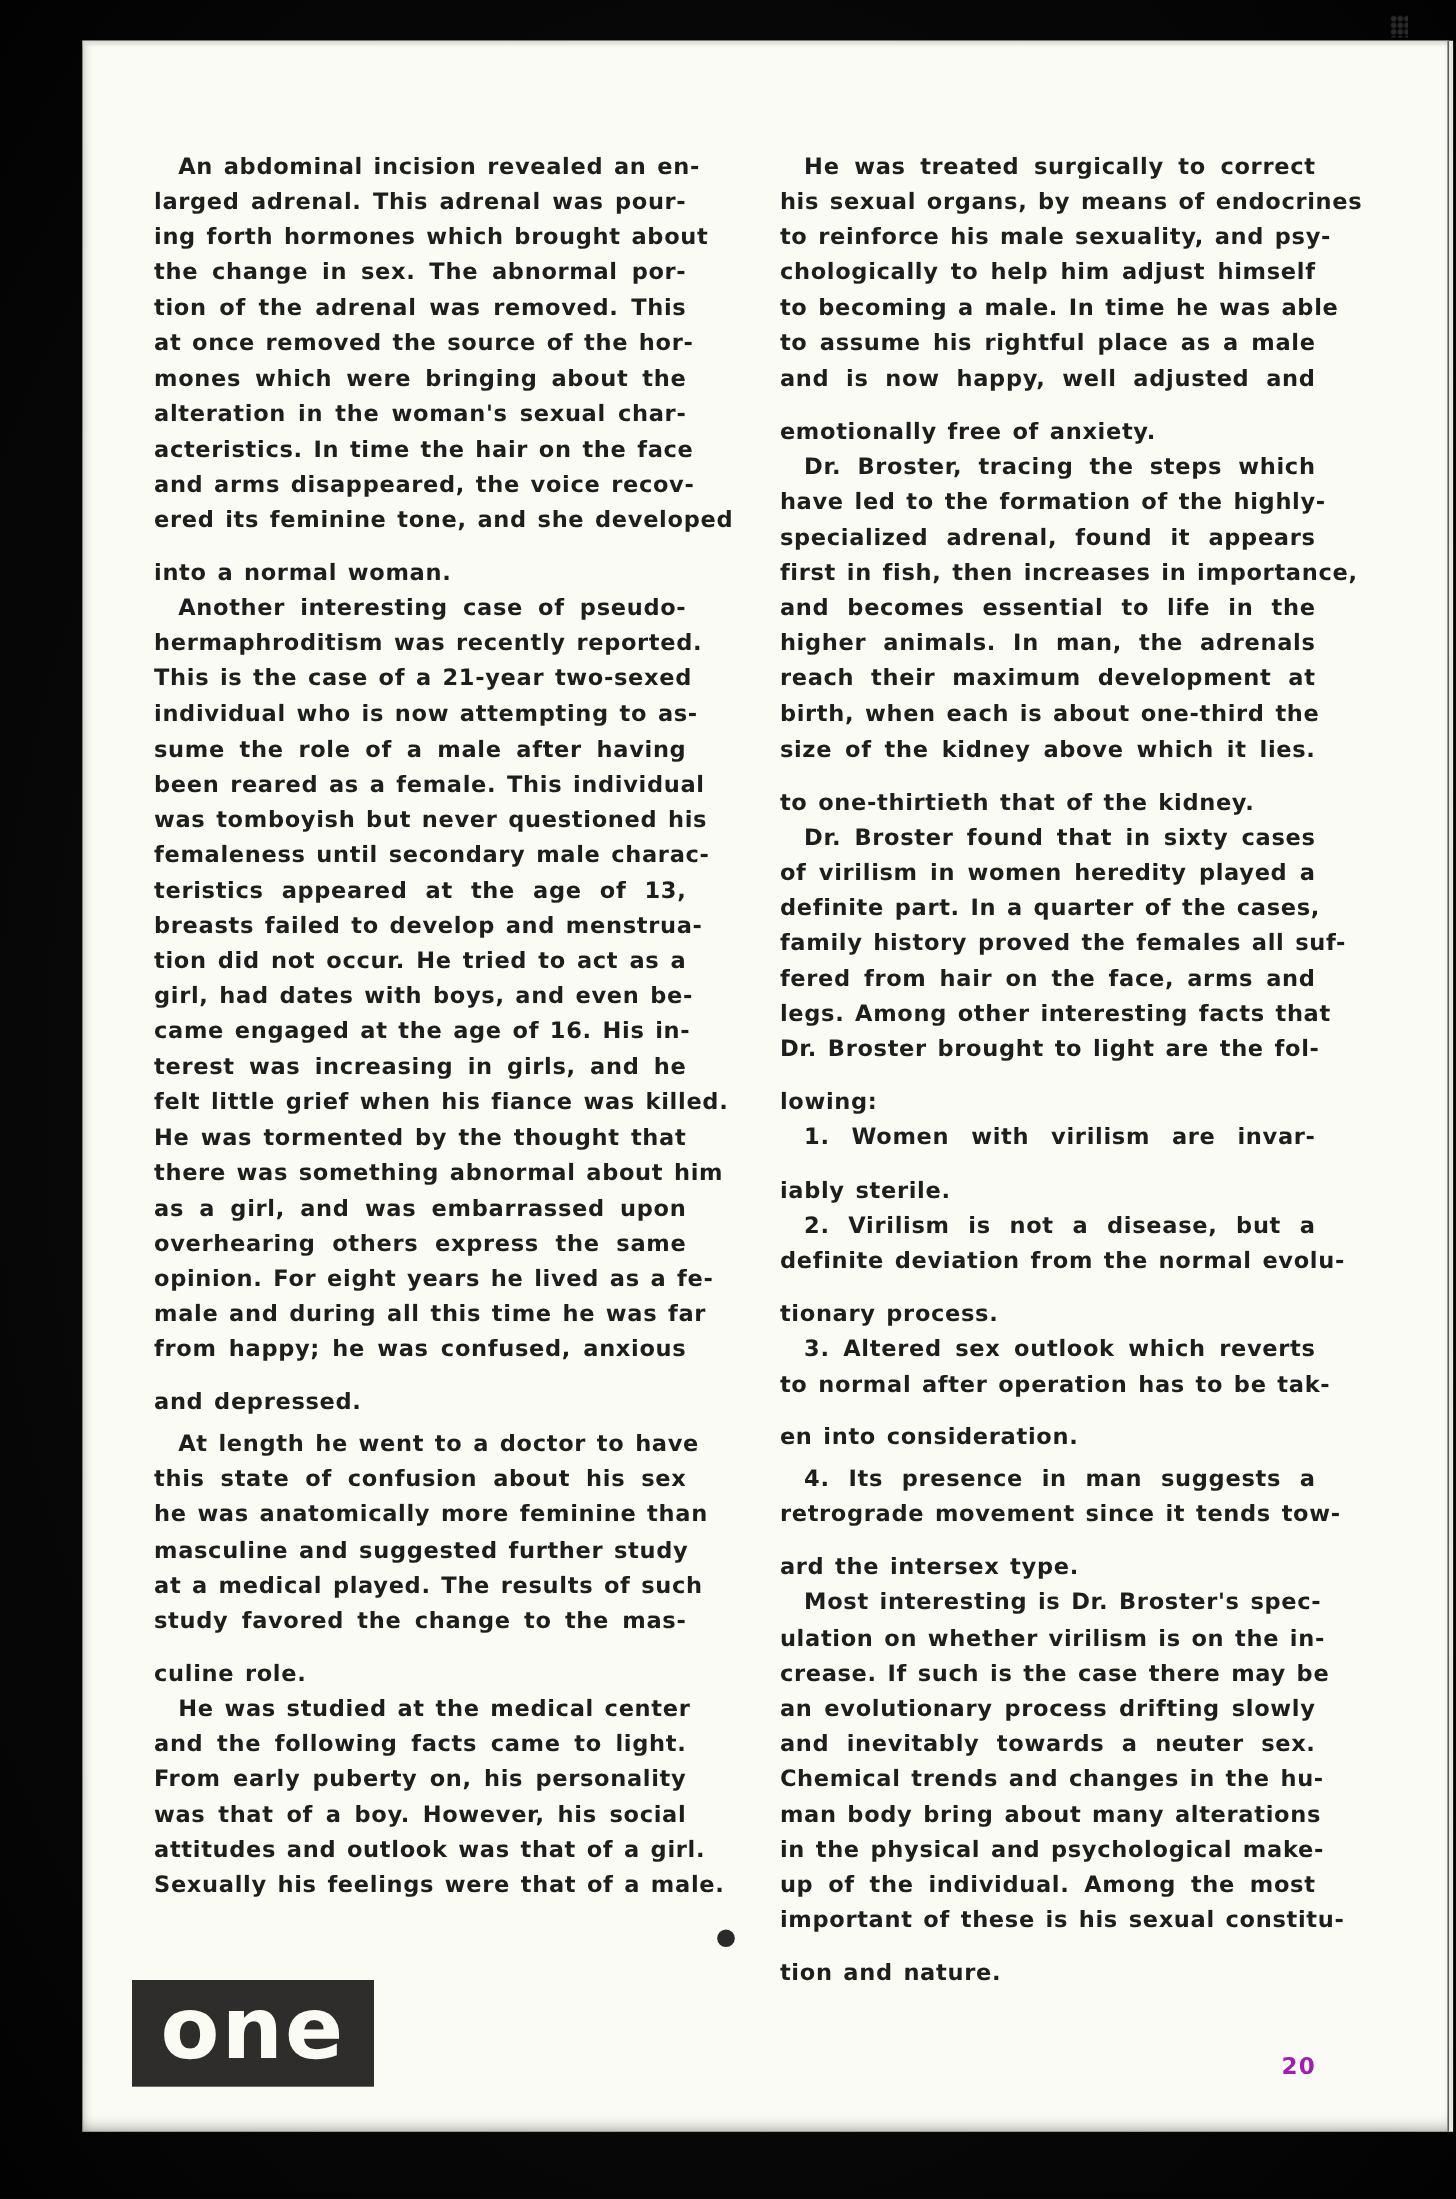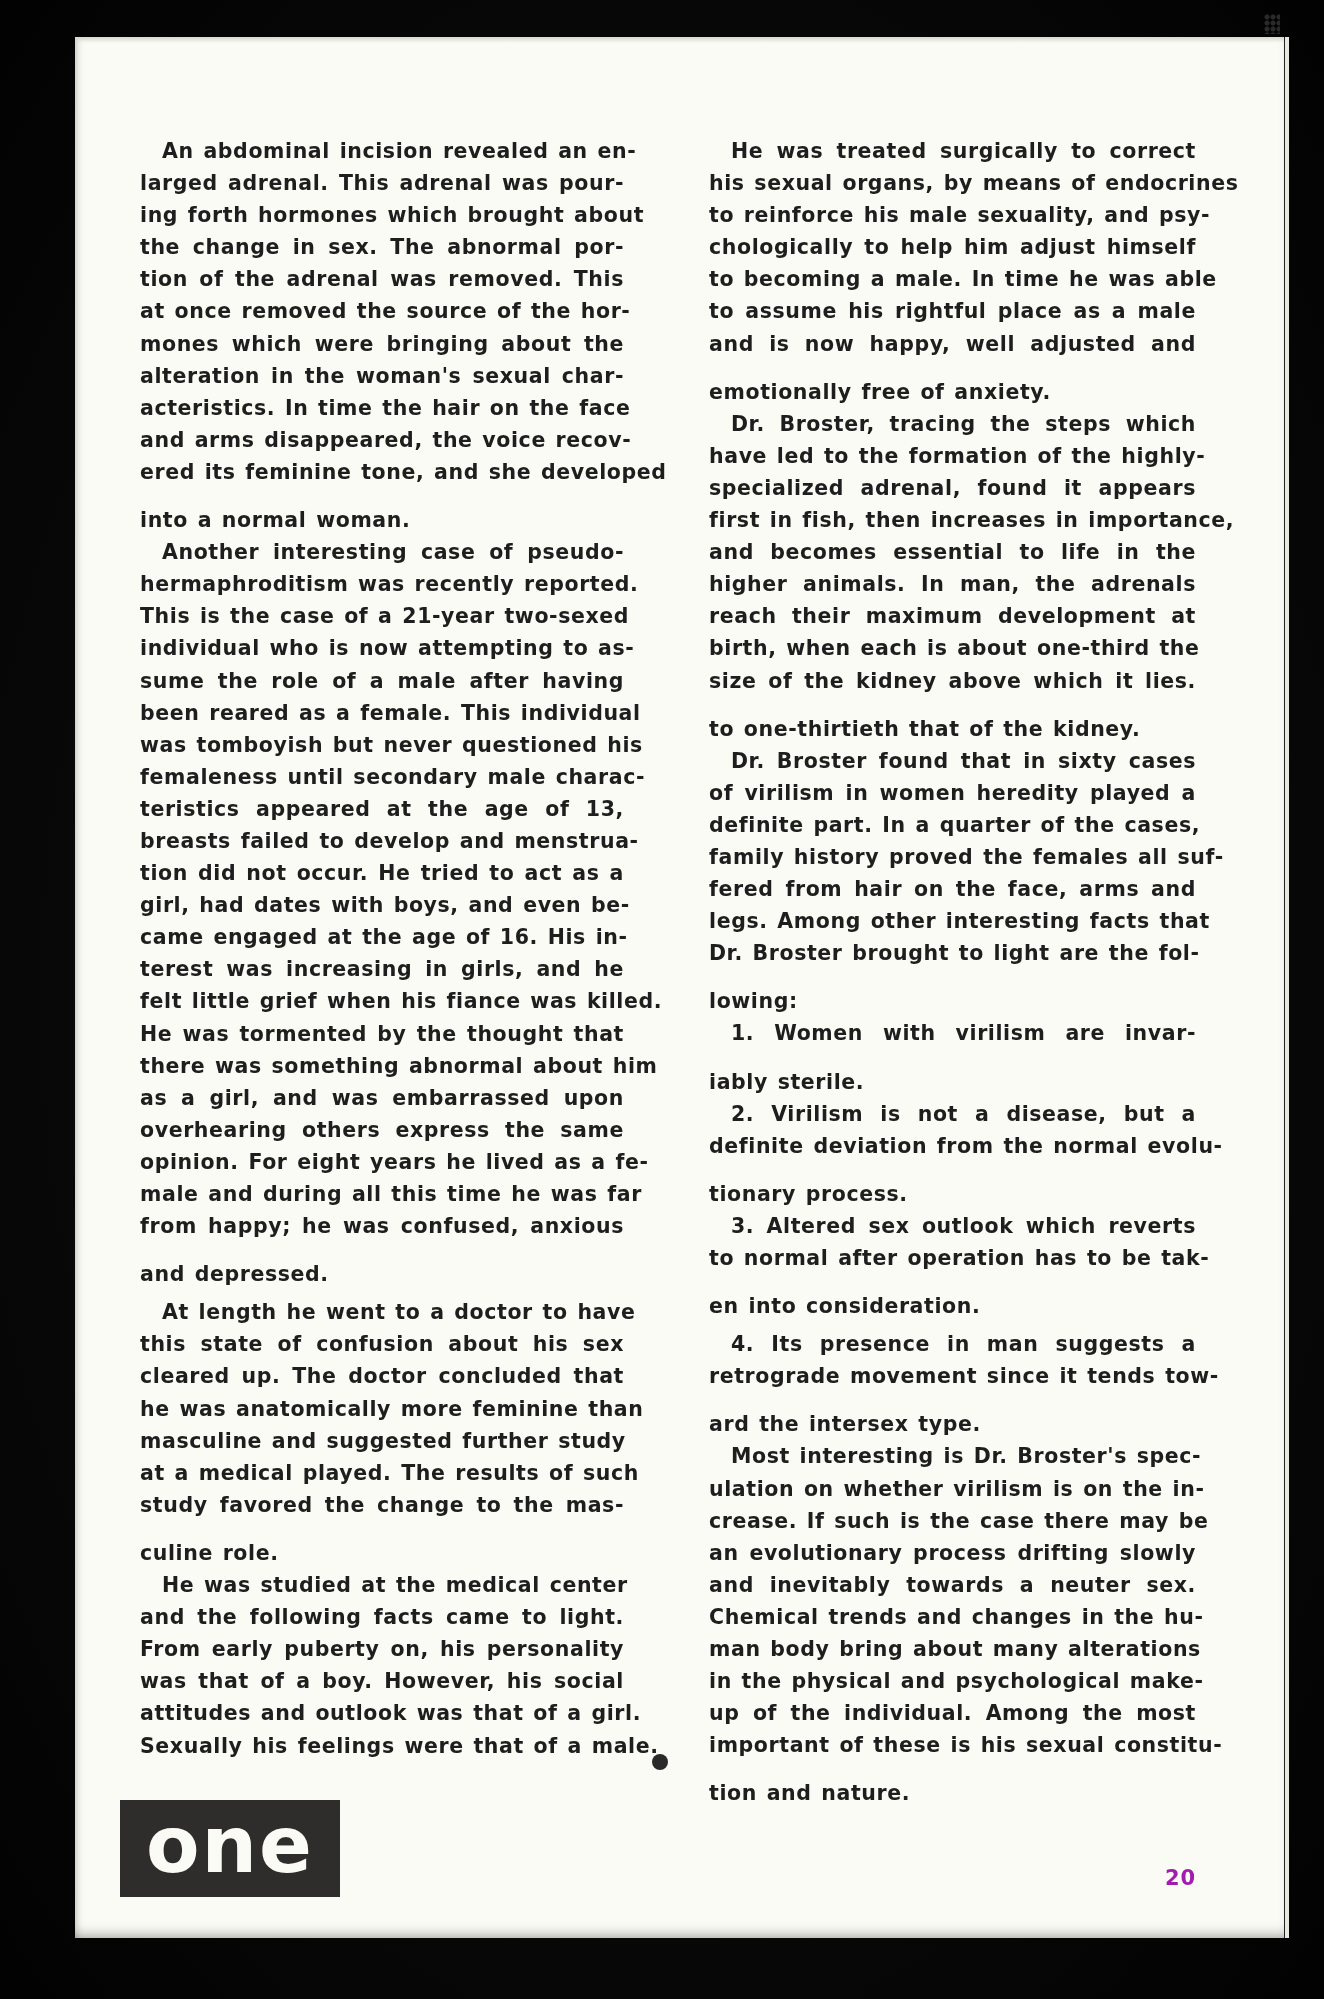--- a/index.html
+++ b/index.html
@@ -10,20 +10,21 @@
     font-family: "DejaVu Sans", sans-serif;
   }
   .scan-frame {
     position: absolute; left: 0; top: 0; width: 1324px; height: 1999px;
     background: radial-gradient(ellipse at 50% 50%, #141414 0%, #070707 70%, #020202 100%);
   }
   .page {
     position: absolute; left: 75px; top: 37px; width: 1210px; height: 1901px;
     background: #fbfbf5;
     box-shadow: inset 0 -10px 14px -8px rgba(0,0,0,0.35), inset 6px 0 10px -6px rgba(0,0,0,0.25);
+    padding-left: 32px;
   }
   .page-top-shadow {
     position: absolute; left: 0; top: 0; width: 100%; height: 6px;
     background: linear-gradient(#d8d8d0, rgba(251,251,245,0));
   }
   .page-right-edge {
     position: absolute; right: -4px; top: 0; width: 4px; height: 100%;
     background: #e8e8e0;
     border-left: 1px solid #222;
   }
@@ -119,21 +120,20 @@
       <div class="line">He was tormented by the thought that</div>
       <div class="line">there was something abnormal about him</div>
       <div class="line">as a girl, and was embarrassed upon</div>
       <div class="line">overhearing others express the same</div>
       <div class="line">opinion. For eight years he lived as a fe-</div>
       <div class="line">male and during all this time he was far</div>
       <div class="line">from happy; he was confused, anxious</div>
       <div class="line last">and depressed.</div>
       <div class="line indent gap">At length he went to a doctor to have</div>
       <div class="line">this state of confusion about his sex</div>
-      <div class="line">cleared up. The doctor concluded that</div>
       <div class="line">he was anatomically more feminine than</div>
       <div class="line">masculine and suggested further study</div>
       <div class="line">at a medical played. The results of such</div>
       <div class="line">study favored the change to the mas-</div>
       <div class="line last">culine role.</div>
       <div class="line indent">He was studied at the medical center</div>
       <div class="line">and the following facts came to light.</div>
       <div class="line">From early puberty on, his personality</div>
       <div class="line">was that of a boy. However, his social</div>
       <div class="line">attitudes and outlook was that of a girl.</div>

